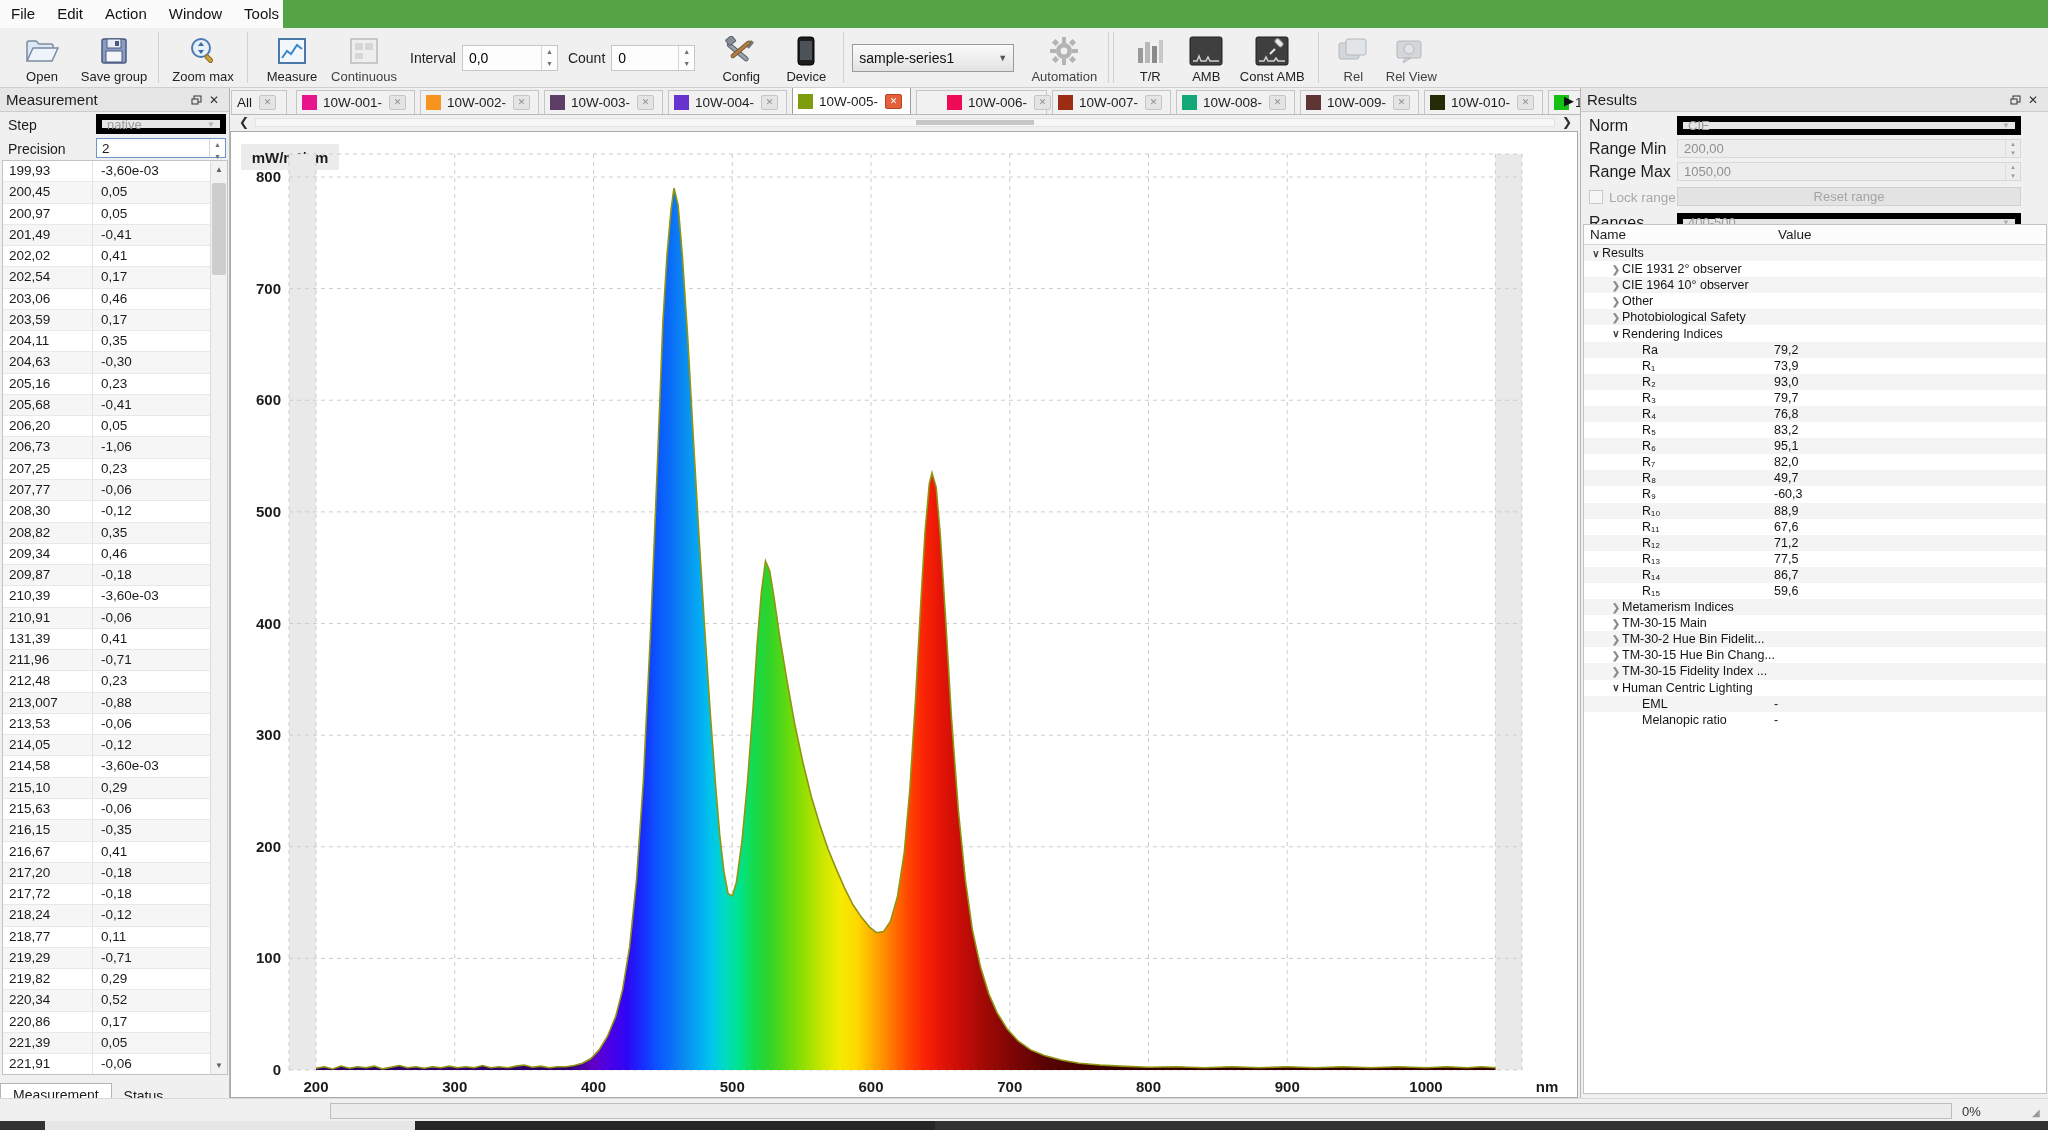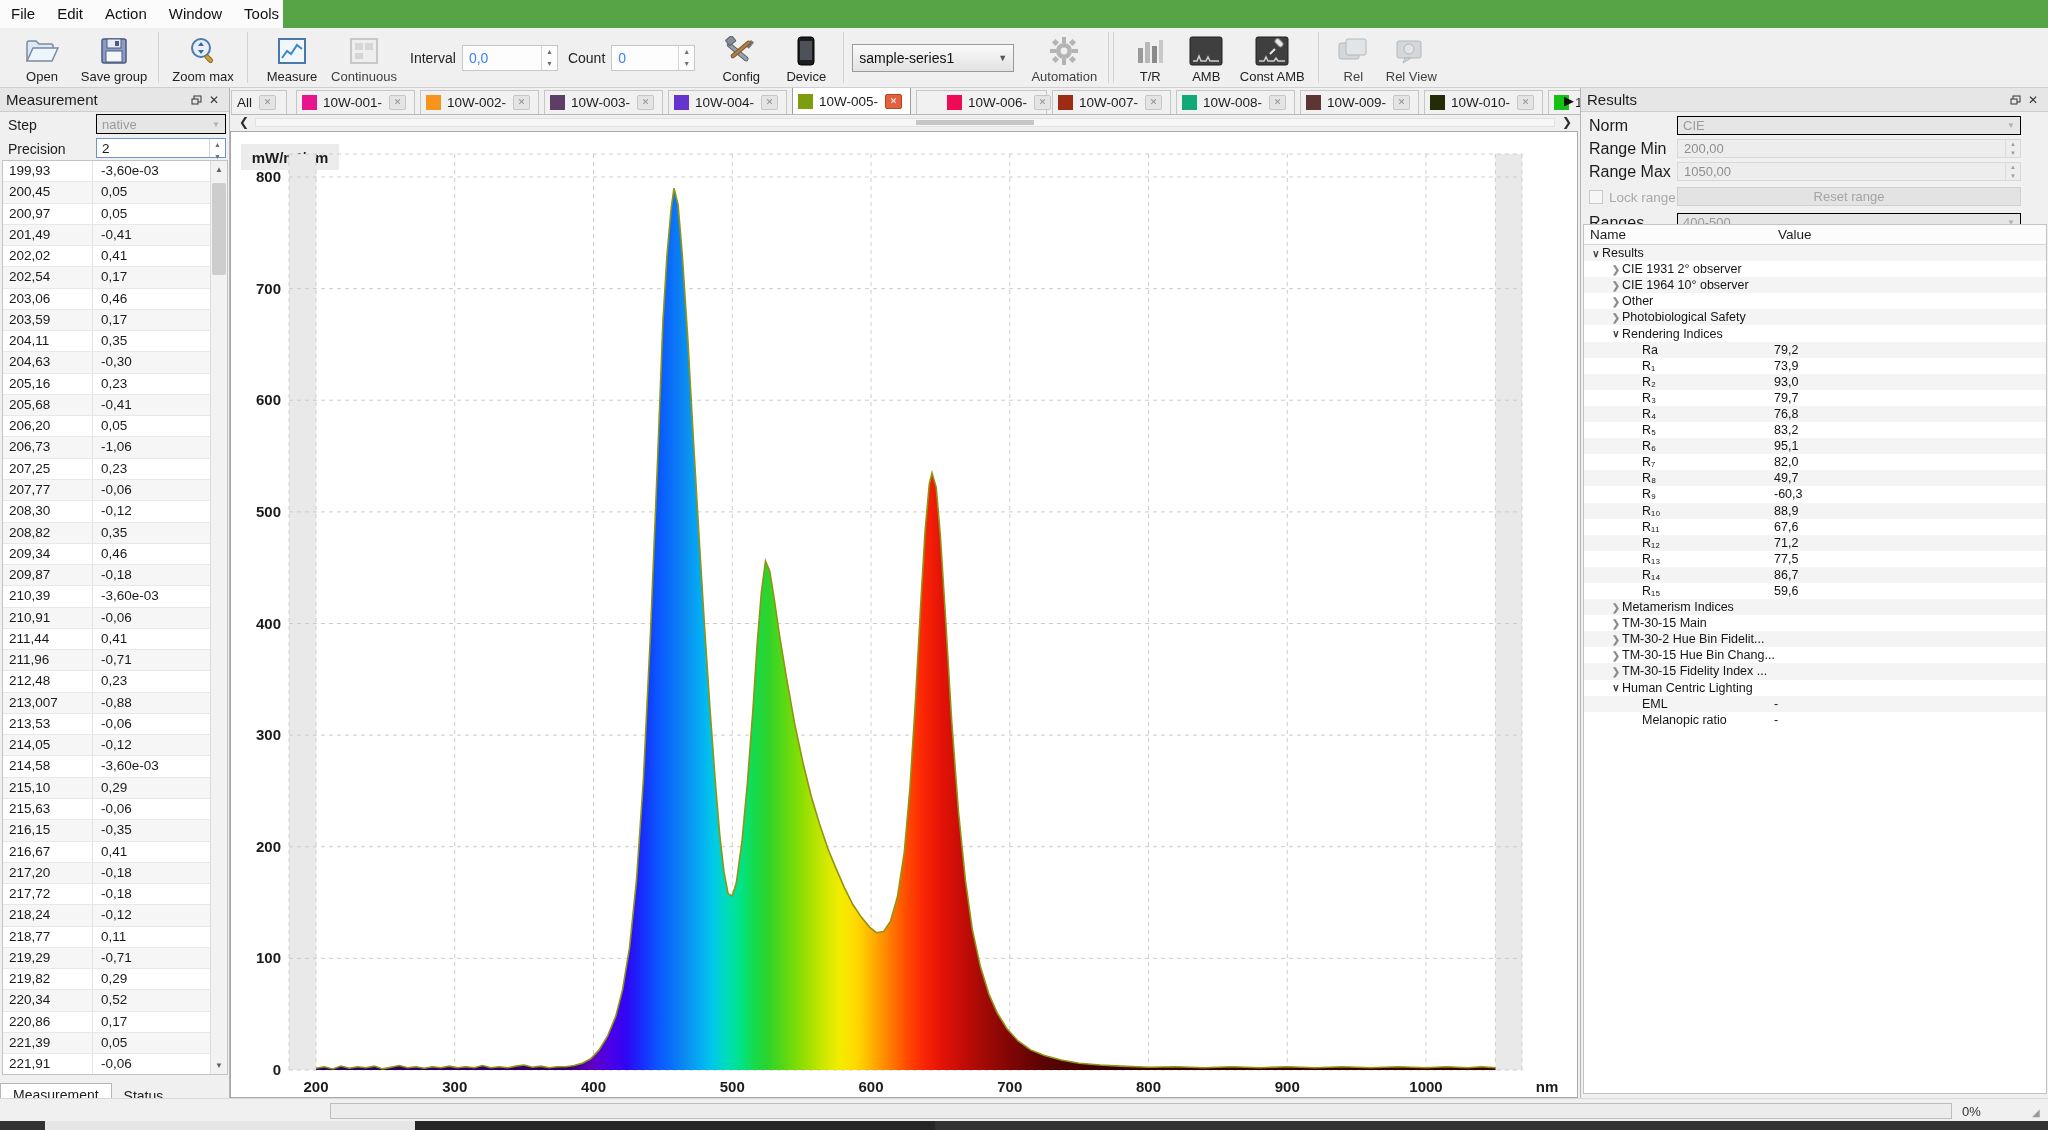--- a/index.html
+++ b/index.html
@@ -20,37 +20,37 @@
   #toolbar { left:0; top:28px; width:2048px; height:60px; background:#f0f0f0; border-bottom:1px solid #cfcfcf; display:flex; align-items:stretch; }
   .tgroup { display:flex; align-items:center; padding:0 6px; }
   .tsep { width:1px; background:#d2d2d2; margin:4px 2px; }
   .tbtn { width:72px; height:56px; display:flex; flex-direction:column; align-items:center; justify-content:center; padding-top:4px; }
   .tbtn .ticon { height:32px; display:flex; align-items:center; justify-content:center; }
   .tbtn .tlabel { font-size:13px; color:#222; margin-top:2px; white-space:nowrap; }
   .tbtn.disabled .tlabel { color:#404040; }
   .fieldlabel { font-size:14px; color:#222; margin:0 6px 0 10px; }
   .spinbox { height:26px; background:#fff; border:1px solid #c7c7c7; display:flex; align-items:center; position:relative; }
   .spinbox.disabled { background:#fdfdfd; }
-  .spinbox .val { flex:1; font-size:14px; color:#3b82f6; padding-left:6px; }
+  .spinbox .val { flex:1; font-size:14px; color:#000000; padding-left:6px; }
   .spinner { width:16px; height:100%; border-left:1px solid #d6d6d6; display:flex; flex-direction:column; }
   .spinner span { flex:1; font-size:7px; color:#707070; text-align:center; line-height:12px; }
   .combo { height:28px; background:linear-gradient(#fafafa,#e2e2e2); border:1px solid #9a9a9a; display:flex; align-items:center; padding:0 6px; }
   .combo .val { flex:1; font-size:14px; color:#111; }
   .combo .arrow { font-size:9px; color:#555; margin-left:8px; }
   .envval { font-size:23px; color:#4c4c4c; margin:0 12px; white-space:nowrap; }
 
   
   #left-panel { left:0; top:88px; width:230px; height:1042px; background:#f0f0f0; border-right:1px solid #b5b5b5; }
   .panel-title { height:24px; background:#e6e6e6; border-bottom:1px solid #cccccc; display:flex; align-items:center; padding:0 6px; }
   .panel-title .pt-text { flex:1; font-size:15px; color:#1c1c1c; }
   .pt-btn { width:18px; height:16px; display:flex; align-items:center; justify-content:center; color:#333; font-size:12px; }
   .formrow { height:24px; display:flex; align-items:center; padding:0 0 0 8px; }
   .formrow .flabel { font-size:14px; color:#1c1c1c; }
   .ctrl { position:absolute; height:20px; }
-  .ddgray { background:#e6e6e6; border:1px solid #000000; color:#9b9b9b; font-size:13px; display:flex; align-items:center; padding:0 5px; }
+  .ddgray { background:#e6e6e6; border:6px solid #000000; color:#9b9b9b; font-size:13px; display:flex; align-items:center; padding:0 5px; }
   .ddgray .arrow { margin-left:auto; font-size:8px; color:#b0b0b0; }
   #meas-table { position:absolute; left:2px; top:72px; width:226px; height:915px; background:#fff; border:1px solid #c3c3c3; overflow:hidden; }
   .mrow { height:21.28px; display:flex; border-bottom:1px solid #e8e8e8; font-size:13.5px; }
   .mrow:nth-child(even) { background:#f6f6f6; }
   .mrow .c1 { width:90px; border-right:1px solid #e3e3e3; padding:2px 0 0 6px; }
   .mrow .c2 { flex:1; padding:2px 0 0 8px; }
   #meas-scroll { position:absolute; right:0; top:0; width:17px; height:100%; background:#f2f2f2; border-left:1px solid #dcdcdc; }
   .sbtn { position:absolute; left:0; width:16px; height:17px; display:flex; align-items:center; justify-content:center; font-size:8px; color:#606060; background:#f2f2f2; }
   #meas-thumb { position:absolute; left:1px; top:22px; width:14px; height:92px; background:#cdcdcd; border-radius:2px; }
   #bottom-tabs { position:absolute; left:0px; top:995px; width:228px; height:25px; display:flex; align-items:flex-end; }
@@ -420,21 +420,21 @@
           </div>
           <div class="mrow">
             <div class="c1">210,39</div>
             <div class="c2">-3,60e-03</div>
           </div>
           <div class="mrow">
             <div class="c1">210,91</div>
             <div class="c2">-0,06</div>
           </div>
           <div class="mrow">
-            <div class="c1">211,44</div>
+            <div class="c1">131,39</div>
             <div class="c2">0,41</div>
           </div>
           <div class="mrow">
             <div class="c1">211,96</div>
             <div class="c2">-0,71</div>
           </div>
           <div class="mrow">
             <div class="c1">212,48</div>
             <div class="c2">0,23</div>
           </div>

